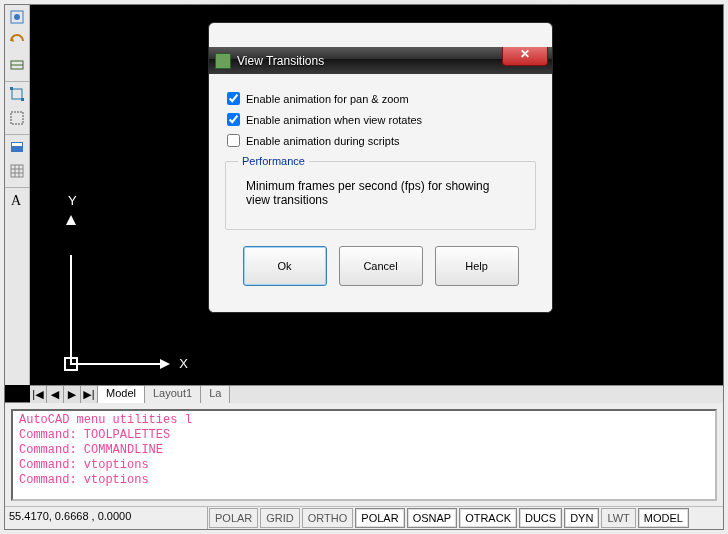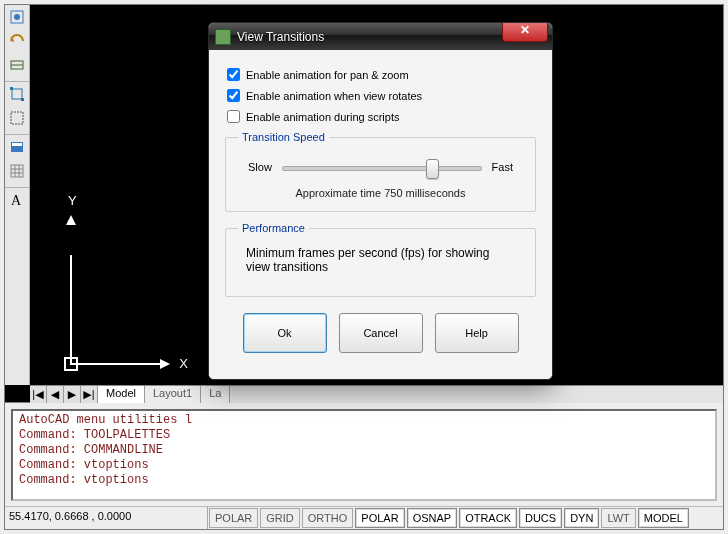--- a/index.html
+++ b/index.html
@@ -69,21 +69,21 @@
     padding:1px 8px 0 8px; border-right:1px solid #9a9a9a; background:#ececec;
     color:#555;
     position:relative;
   }
   .model-tabs .tab.active { background:#fff; color:#000; font-weight:500;}
   
   .cmd {
     position:absolute; left:6px; right:6px; top:404px; height:84px;
     background:#fff; border:2px inset #bcbcbc;
     font-family:"Courier New", monospace; font-size:12px;
-    padding:2px 6px; color:#7f1d1d; overflow:hidden; line-height:15px;
+    padding:2px 6px; color:#ec4899; overflow:hidden; line-height:15px;
   }
   
   .status {
     position:absolute; left:0; right:0; bottom:0; height:22px;
     background:#eee; border-top:1px solid #bcbcbc;
     display:flex; align-items:stretch; font-size:11px;
   }
   .status .coord {
     width:192px; padding:3px 6px 0 4px; border-right:1px solid #a8a8a8; color:#000;
   }
@@ -99,21 +99,21 @@
     background:#f4f4f4;
     border:1px solid #2b2b2b;
     border-radius:6px;
     box-shadow:0 6px 30px rgba(0,0,0,0.55);
     overflow:hidden;
   }
   .titlebar {
     height:27px;
     background:linear-gradient(#5a5a5a,#2f2f2f 45%,#161616 46%,#3a3a3a);
     display:flex; align-items:center; padding:0 0 0 6px;
-    color:#fff; font-size:12px;
+    color:#fff; font-size:12px;margin-top:24px;
   }
   .titlebar .appicon {
     width:16px;height:16px;margin-right:6px;
     background:#6aa05a; border:1px solid #2d5c2d; box-sizing:border-box;
     display:inline-block;
   }
   .titlebar .title { flex:1; text-shadow:0 1px 1px #000;}
   .titlebar .winbtn {
     width:44px; height:18px; margin-right:4px; border-radius:0 0 4px 4px;
     background:linear-gradient(#e57373,#c62828);
@@ -289,32 +289,20 @@
     </label>
     <label class="chk">
       <input type="checkbox" id="cb1" checked="" style="">
       <span>Enable animation when view rotates</span>
     </label>
     <label class="chk">
       <input type="checkbox" id="cb2" style="">
       <span>Enable animation during scripts</span>
     </label>
 
-    <fieldset class="groupbox">
-      <legend>Transition Speed</legend>
-      <div class="speedrow">
-        <span>Slow</span>
-        <div class="slider">
-          <div class="track"></div>
-          <div class="thumb" id="speed-thumb" style="left: 72%;"></div>
-        </div>
-        <span>Fast</span>
-      </div>
-      <div class="approx">Approximate time 750 milliseconds</div>
-    </fieldset>
 
     <fieldset class="groupbox">
       <legend>Performance</legend>
       <div class="perf-text">Minimum frames per second (fps) for showing view transitions</div>
     </fieldset>
 
     <div class="dlg-buttons">
       <button class="default">Ok</button>
       <button>Cancel</button>
       <button>Help</button>

